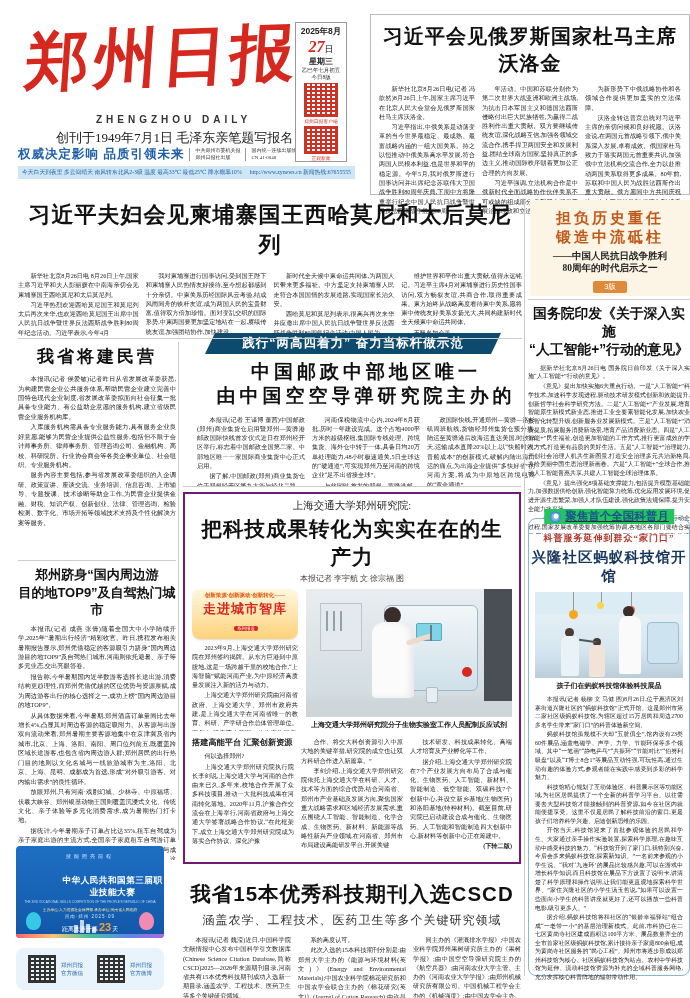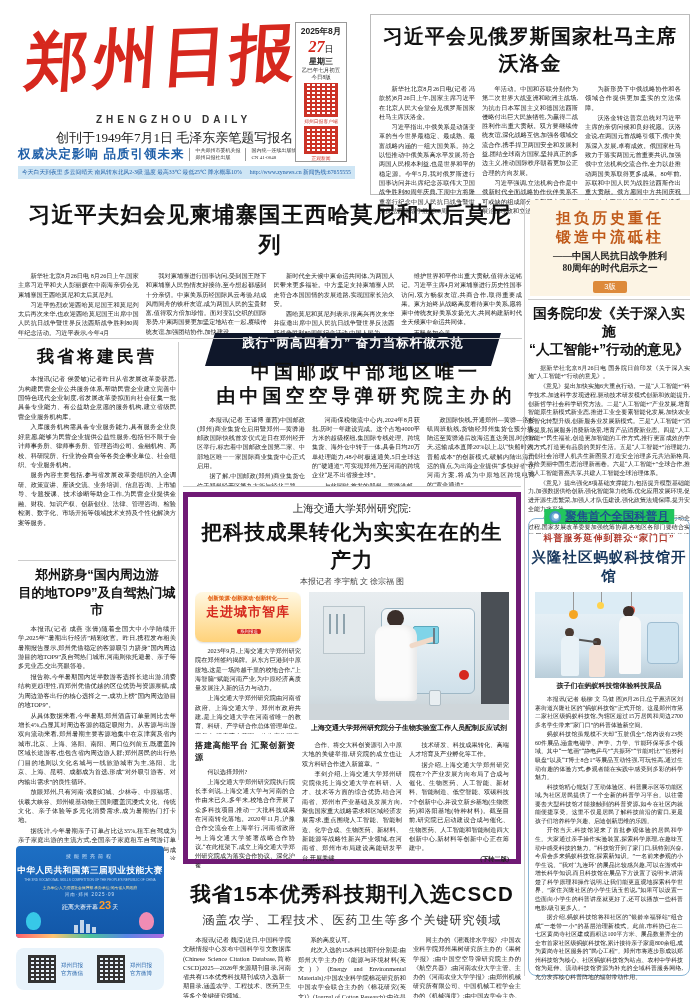--- a/index.html
+++ b/index.html
@@ -83,48 +83,48 @@
   .minying-body{margin-top:6px;font-size:6.3px;line-height:1.5;text-align:justify;height:152px;overflow:hidden;}
   .zhoubian{left:18px;top:566px;width:158px;}
   .zhoubian-h{font-size:13px;line-height:1.35;}
   .zhoubian-body{margin-top:5px;font-size:6.3px;line-height:1.5;text-align:justify;height:236px;overflow:hidden;}
 
   
   .ad{left:16px;top:846px;width:148px;height:92px;border-radius:4px;overflow:hidden;position:absolute;
       background:linear-gradient(180deg,#1d6fc4 0%,#1257a8 100%);text-align:center;color:#fff;
       font-family:"Liberation Sans",sans-serif;padding-top:7px;box-sizing:border-box;}
   .ad-tag{font-size:5px;letter-spacing:3px;color:#dcecfb;}
-  .ad-title{font-size:8.6px;font-weight:bold;margin-top:6px;letter-spacing:0.5px;}
+  .ad-title{font-size:8.6px;font-weight:bold;margin-top:16px;letter-spacing:0.5px;padding-left:45px;}
   .ad-eng{font-size:3.2px;color:#bcd7f2;margin-top:1px;}
   .ad-org{font-size:3.8px;color:#ffe9a8;margin-top:3px;}
   .ad-venue{font-size:4.5px;color:#cfe3f7;margin-top:2px;letter-spacing:1px;}
   .ad-count{font-size:6px;margin-top:2px;}
   .ad-count b{color:#ff9e2c;font-size:11px;margin:0 1px;}
   .ad-wave{position:absolute;bottom:0;left:0;width:100%;height:4px;
            background:linear-gradient(90deg,#ff5f6d,#ffc371,#4ac29a,#5b86e5,#b06ae0);}
   .mascot{position:absolute;bottom:8px;width:15px;height:18px;border-radius:50% 50% 45% 45%;}
   .skyline{position:absolute;bottom:5px;left:58px;display:flex;gap:2px;align-items:flex-end;}
   .skyline div{width:4px;background:rgba(255,255,255,.75);}
 
   
   .qr-footer{left:16px;top:948px;width:148px;height:42px;background:#e8f3fb;border-radius:8px;
              display:flex;align-items:center;justify-content:center;gap:14px;position:absolute;}
   .qrf-group{display:flex;align-items:center;gap:5px;}
   .qrf-qr{width:26px;height:26px;color:#333;}
   .qrf-label{font-size:5.5px;color:#1f5fa8;line-height:1.5;white-space:nowrap;}
 
   
-  .banner{left:205px;top:333px;width:296px;height:33px;background:#0f172a;color:#fff;
+  .banner{left:205px;top:333px;width:296px;height:21px;background:#0c4a6e;color:#fff;
           font-family:"Liberation Sans",sans-serif;font-weight:bold;font-size:12.5px;line-height:21px;
           text-align:center;clip-path:polygon(10px 0,100% 0,calc(100% - 10px) 100%,0 100%);letter-spacing:1px;}
   .youzheng{left:197px;top:360px;width:338px;}
   .youzheng-h{font-size:19px;letter-spacing:4px;line-height:1.25;}
   .youzheng-cols{margin-top:7px;height:72px;}
 
-  .jiao{left:183px;top:492px;width:338px;height:372px;border:5px solid #701a75;box-sizing:border-box;padding:5px 7px;}
+  .jiao{left:183px;top:492px;width:338px;height:372px;border:2px solid #701a75;box-sizing:border-box;padding:5px 7px;}
   .jiao-kicker{text-align:center;font-size:10.5px;color:#222;}
   .jiao-h{font-size:20.5px;margin:2px 0;letter-spacing:1px;}
   .jiao-byline{text-align:center;font-size:8px;color:#444;margin:2px 0 5px;}
   .jiao-row{display:flex;gap:8px;}
   .jiao-left{width:106px;overflow:hidden;height:142px;}
   .think-badge{background:linear-gradient(180deg,#fff8e2,#ffd27a);border-radius:8px;text-align:center;
                padding:3px 2px;margin-bottom:4px;box-shadow:0 1px 2px rgba(0,0,0,.15);}
   .think-badge-top{font-size:5.5px;color:#e05506;font-weight:bold;}
   .think-badge-main{font-size:13px;color:#d6281e;font-weight:bold;font-family:"Liberation Sans",sans-serif;letter-spacing:1px;}
   .think-badge-tag{display:inline-block;background:#d6281e;color:#fff;font-size:4.5px;padding:0 3px;border-radius:2px;margin-left:2px;vertical-align:middle;}

